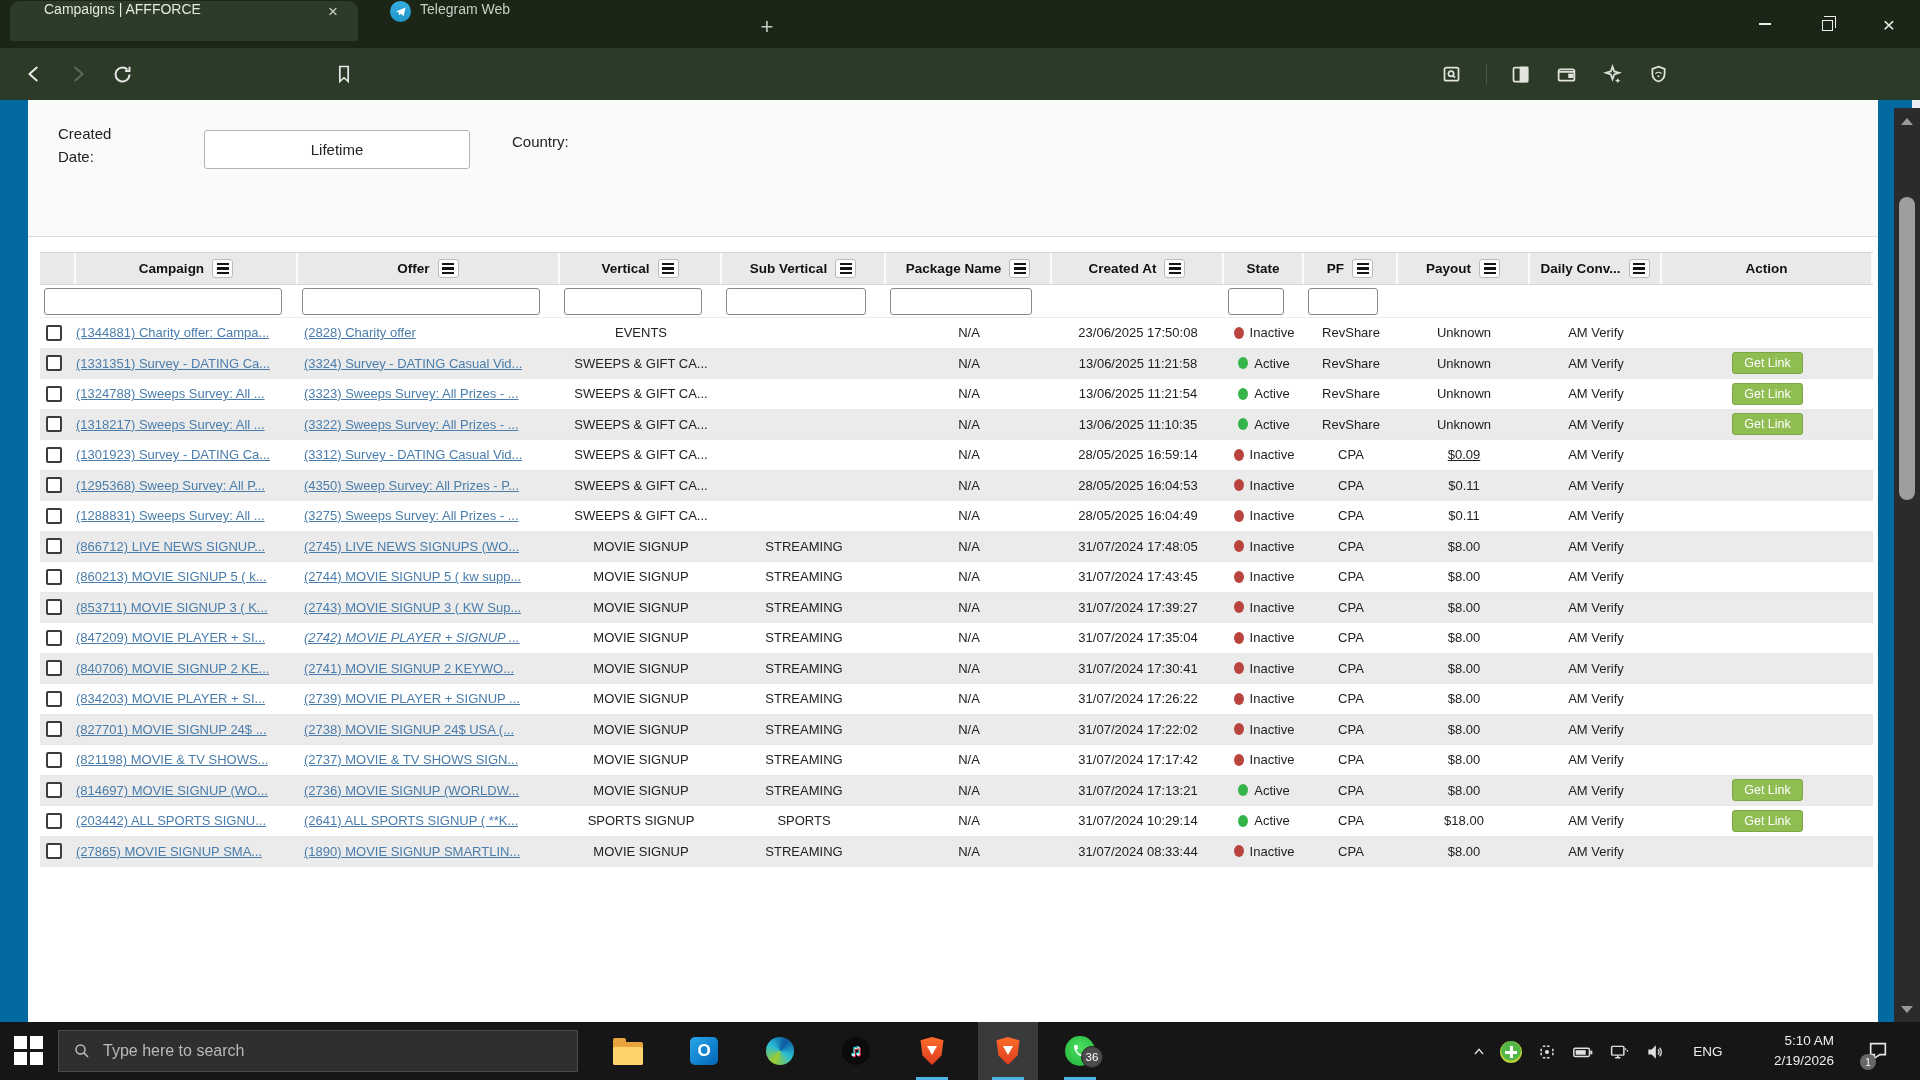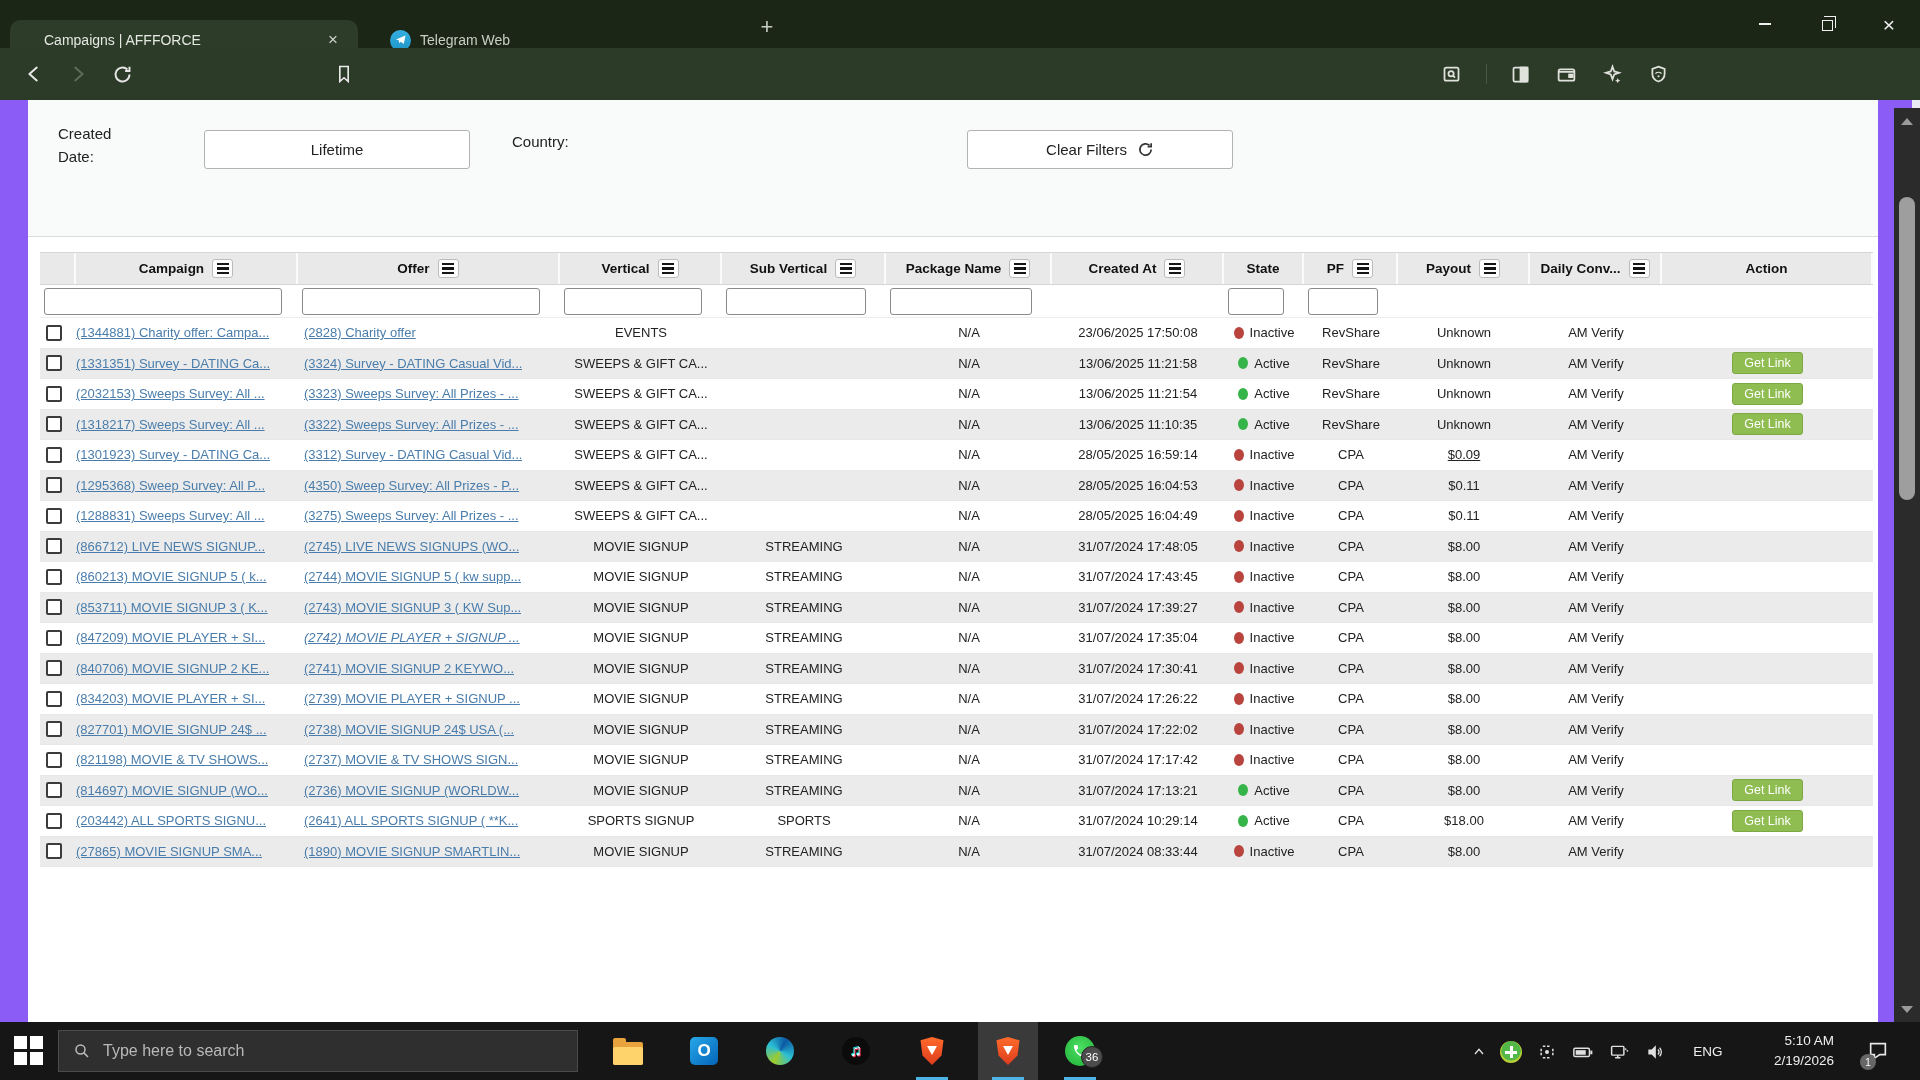--- a/index.html
+++ b/index.html
@@ -1,21 +1,21 @@
 <!DOCTYPE html>
 <html><head>
 <meta charset="utf-8">
 <style>
   html,body{margin:0;padding:0;background:#000;}
   *{box-sizing:border-box;font-family:"Liberation Sans",sans-serif;}
   #screen{position:relative;width:1920px;height:1080px;overflow:hidden;background:#e9edf3;}
 
   
   #titlebar{position:absolute;left:0;top:0;width:1920px;height:48px;background:#1b2617;}
-  .tab{position:absolute;top:20px;height:40px;display:flex;align-items:center;color:#e4e8e1;font-size:14px;}
+  .tab{position:absolute;top:1px;height:40px;display:flex;color:#e4e8e1;font-size:14px;}
   #tab-active{left:10px;width:348px;background:#2d3b29;border-radius:10px 10px 0 0;padding:0 14px 0 34px;}
   #tab-active .tab-title{flex:1;white-space:nowrap;overflow:hidden;}
   .tab-close{width:22px;height:22px;border-radius:50%;display:flex;align-items:center;justify-content:center;color:#cdd3ca;font-size:17px;}
   #tab-inactive{left:380px;width:300px;padding:0 10px;color:#c8cfc4;}
   .tg-icon{width:21px;height:21px;border-radius:50%;background:linear-gradient(180deg,#37aee2,#1e96c8);display:flex;align-items:center;justify-content:center;margin-right:9px;flex:none;}
   #new-tab{position:absolute;left:752px;top:12px;width:30px;height:30px;color:#c6ccc3;font-size:22px;display:flex;align-items:center;justify-content:center;}
   #win-controls{position:absolute;right:0;top:0;height:48px;display:flex;}
   .winbtn{width:62px;height:48px;display:flex;align-items:center;justify-content:center;color:#efefef;}
   .min-glyph{display:block;width:12px;height:2px;background:#efefef;}
   .restore-glyph{position:relative;width:11px;height:11px;border:1.5px solid #efefef;margin-top:3px;}
@@ -34,21 +34,21 @@
   .shield-shape:after{content:"";position:absolute;left:6px;top:7px;width:8px;height:8px;background:#fff;clip-path:polygon(50% 100%,0 0,100% 0);}
   .tri-ext{width:24px;height:20px;clip-path:polygon(50% 0,100% 100%,0 100%);background:linear-gradient(135deg,#f4511e 55%,#8e24aa 56%);position:relative;}
   .tri-ext:after{content:"";position:absolute;left:8px;top:9px;width:8px;height:8px;background:#fff;clip-path:polygon(50% 0,100% 100%,0 100%);}
   #avatar{position:absolute;left:1692px;top:60px;width:28px;height:28px;border-radius:50%;background:linear-gradient(135deg,#f06292 10%,#ab47bc 60%,#7e57c2);overflow:hidden;}
   #avatar:after{content:"";position:absolute;left:3px;top:12px;width:22px;height:3px;background:#fff;border-radius:2px;transform:rotate(-18deg);}
   #action-required{position:absolute;left:1737px;top:57px;width:161px;height:35px;border:2px solid #43a047;border-radius:18px;display:flex;align-items:center;justify-content:center;gap:9px;color:#7ed17e;font-size:15px;background:transparent;}
   .ham{display:flex;flex-direction:column;gap:3px;}
   .ham i{display:block;width:16px;height:2.5px;background:#66bb6a;border-radius:1px;}
 
   
-  #content{position:absolute;left:0;top:100px;width:1912px;height:922px;background:#8b5cf6;}
+  #content{position:absolute;left:0;top:100px;width:1912px;height:922px;background:#0369a1;}
   #panel{position:absolute;left:28px;top:0;width:1850px;height:922px;background:#fff;}
   #filterzone{position:absolute;left:0;top:0;width:1850px;height:137px;background:#f9fafa;border-bottom:1px solid #dcdcdc;}
   .flt-label{position:absolute;color:#222;font-size:15px;line-height:1.55;}
   .flt-box{position:absolute;top:30px;height:39px;background:#fff;border:1px solid #b3b3b3;border-radius:3px;font-size:15px;color:#222;}
   #created-input{left:176px;width:266px;text-align:center;}
   #country-input{left:633px;width:268px;padding:0 12px;}
   #country-input::placeholder{color:#9a9a9a;}
   #clear-filters{left:939px;width:266px;display:flex;align-items:center;justify-content:center;gap:10px;cursor:pointer;}
 
   
@@ -243,27 +243,20 @@
         </span>
     </div>
   </div>
 
   <div id="content">
     <div id="panel">
       <div id="filterzone">
         <span class="flt-label" style="left:30px;top:22px;width:80px">Created Date:</span>
         <input class="flt-box" id="created-input" readonly="" value="Lifetime" style="">
         <span class="flt-label" style="left:484px;top:30px">Country:</span>
-        <div class="flt-box" id="clear-filters">
-          <span>Clear Filters</span>
-          <svg width="17" height="17" viewBox="0 0 24 24">
-              <path d="M20 12a8 8 0 1 1-2.4-5.7" fill="none" stroke="#333" stroke-width="2.4"></path>
-              <path d="M20 3v5h-5" fill="none" stroke="#333" stroke-width="2.4"></path>
-            </svg>
-        </div>
       </div>
 
       <div id="table">
         <div id="thead">
             <div class="th" style="width: 36px;"></div>
             <div class="th" style="width: 222px;">
               <span>Campaign</span>
               <span class="menu-btn">
                 <i></i>
                 <i></i>
@@ -415,21 +408,21 @@
               <div class="td" style="width: 132px;">AM Verify</div>
               <div class="td" style="width: 211px;">
                 <button class="getlink-btn">Get Link</button>
               </div>
             </div>
             <div class="tr">
               <div class="td" style="width: 36px; justify-content: flex-start;">
                 <span class="checkbox"></span>
               </div>
               <div class="td left" style="width: 222px;">
-                <a class="cell-link">(2032153) Sweeps Survey: All ...</a>
+                <a class="cell-link">(1324788) Sweeps Survey: All ...</a>
               </div>
               <div class="td left" style="width: 262px; padding-left: 6px;">
                 <a class="cell-link">(3323) Sweeps Survey: All Prizes - ...</a>
               </div>
               <div class="td" style="width: 162px;">SWEEPS &amp; GIFT CA...</div>
               <div class="td" style="width: 164px;"></div>
               <div class="td" style="width: 166px;">N/A</div>
               <div class="td" style="width: 172px;">13/06/2025 11:21:54</div>
               <div class="td" style="width: 80px;">
                 <span class="dot" style="background: rgb(53, 180, 74);"></span>

